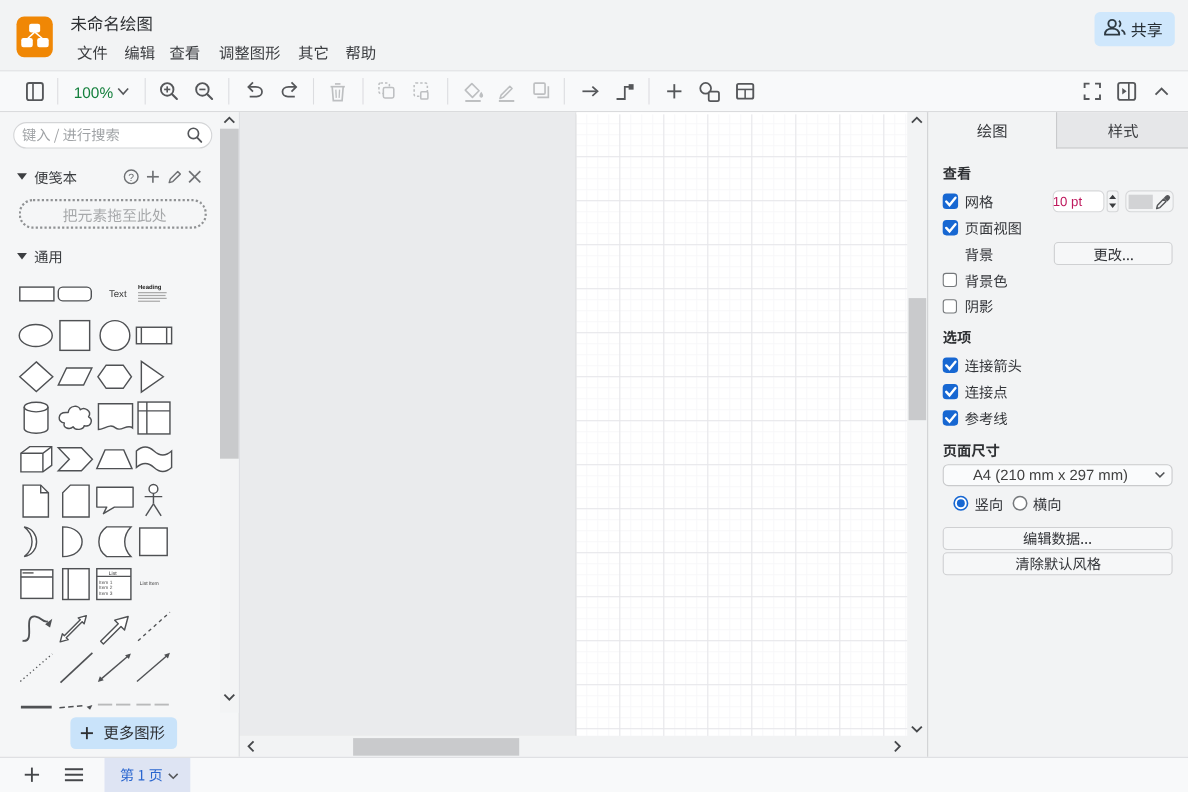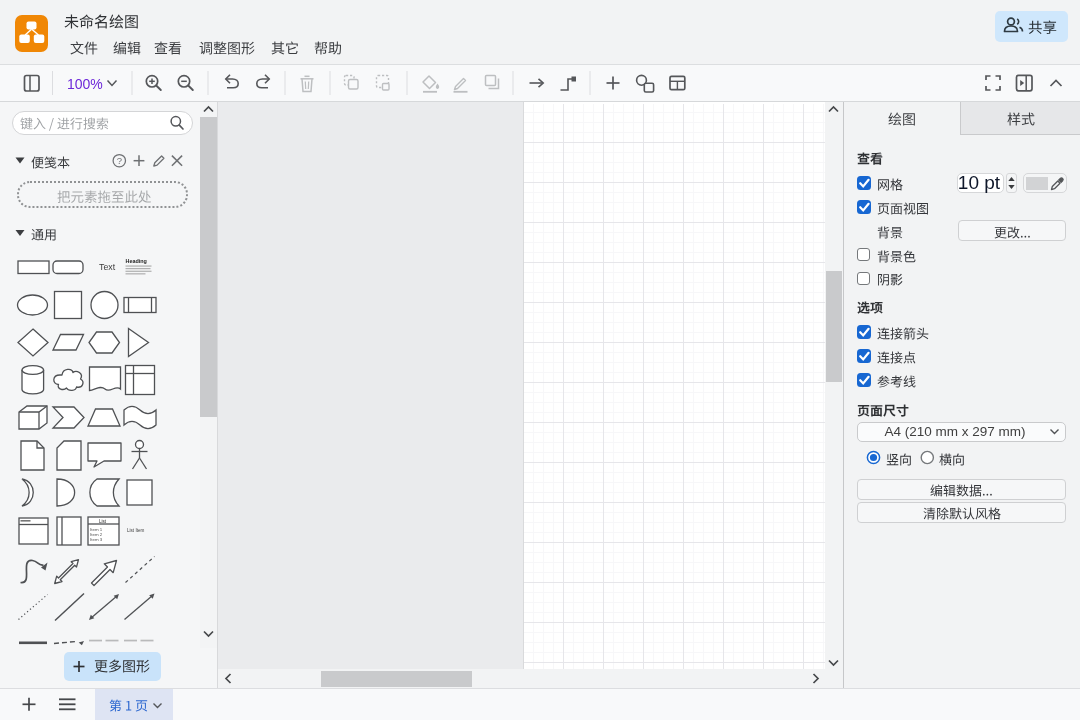--- a/index.html
+++ b/index.html
@@ -56,21 +56,21 @@
     </svg></div>
 <div class="abs" style="left:995px;top:11px;width:73px;height:31px;border-radius:5px;background:#cfe7fc"></div>
 <div style="position:absolute;left:1028px;top:20.3px"><svg width="29.0" height="14.5" viewBox="0 -880 2000 1000" style="overflow:visible">
       <g fill="#272f35" transform="scale(1 -1)">
         <path d="M587 150C682 80 804 -20 864 -80L935 -34C870 27 745 122 653 189ZM329 187C273 112 160 25 62 -28C79 -41 106 -65 121 -81C222 -23 335 70 407 157ZM89 628V556H280V318H48V245H956V318H720V556H920V628H720V831H643V628H357V831H280V628ZM357 318V556H643V318Z"></path>
         <path transform="translate(1000 0)" d="M265 567H737V477H265ZM190 623V421H816V623ZM783 361 763 360H148V299H663C600 275 526 253 460 238L459 179H54V113H459V-1C459 -15 454 -19 436 -20C418 -21 350 -22 281 -19C292 -38 303 -62 308 -82C398 -82 455 -82 490 -73C526 -63 538 -45 538 -3V113H948V179H538V204C649 232 765 273 850 321L800 364ZM432 833C444 809 457 780 467 753H64V688H935V753H551C540 783 524 819 507 847Z"></path>
       </g>
     </svg></div>
 
 <div class="abs" style="left:0;top:65px;width:1080px;height:37px;background:#f8f9fa;border-bottom:1px solid #d6d8da"></div>
-<div class="abs" style="left:67px;top:75.5px;font-size:14px;color:#6d28d9">100%</div>
+<div class="abs" style="left:67px;top:75.5px;font-size:14px;color:#15803d">100%</div>
 
 <div class="abs" style="left:0;top:102px;width:218px;height:586px;background:#f5f6f7;border-right:1px solid #d8d9db"></div>
 <div class="abs" style="left:11.5px;top:110.5px;width:181px;height:24.5px;border-radius:12.5px;background:#fff;border:1px solid #d4d5d7"></div>
 <div style="position:absolute;left:19.5px;top:116.3px"><svg width="88.9" height="13.0" viewBox="0 -880 6840 1000" style="overflow:visible">
       <g fill="#9fa2a5" transform="scale(1 -1)">
         <path d="M51 346V278H165V83C165 36 132 1 115 -12C128 -25 148 -52 156 -68C170 -49 194 -31 350 78C342 90 332 116 327 135L229 69V278H340V346H229V482H330V548H92C116 581 138 618 158 659H334V728H188C201 760 213 793 222 826L156 843C129 742 82 645 26 580C40 566 62 534 70 520L89 544V482H165V346ZM578 761V706H697V626H553V568H697V487H578V431H697V355H575V296H697V214H550V155H697V32H757V155H942V214H757V296H920V355H757V431H904V568H965V626H904V761H757V837H697V761ZM757 568H848V487H757ZM757 626V706H848V626ZM367 408C367 413 374 419 382 425H488C480 344 467 273 449 212C434 247 420 287 409 334L358 313C376 243 398 185 423 138C390 60 345 4 289 -32C302 -46 318 -69 327 -85C383 -46 428 6 463 76C552 -39 673 -66 811 -66H942C946 -48 955 -18 965 -1C932 -2 839 -2 815 -2C689 -2 572 23 490 139C522 229 543 342 552 485L515 490L504 489H441C483 566 525 665 559 764L517 792L497 782H353V712H473C444 626 406 546 392 522C376 491 353 464 336 460C346 447 361 421 367 408Z"></path>
         <path transform="translate(1000 0)" d="M295 755C361 709 412 653 456 591C391 306 266 103 41 -13C61 -27 96 -58 110 -73C313 45 441 229 517 491C627 289 698 58 927 -70C931 -46 951 -6 964 15C631 214 661 590 341 819Z"></path>
         <path transform="translate(2224 0)" d="M11 -179H78L377 794H311Z"></path>
         <path transform="translate(2840 0)" d="M81 778C136 728 203 655 234 609L292 657C259 701 190 770 135 819ZM720 819V658H555V819H481V658H339V586H481V469L479 407H333V335H471C456 259 423 185 348 128C364 117 392 89 402 74C491 142 530 239 545 335H720V80H795V335H944V407H795V586H924V658H795V819ZM555 586H720V407H553L555 468ZM262 478H50V408H188V121C143 104 91 60 38 2L88 -66C140 2 189 61 223 61C245 61 277 28 319 2C388 -42 472 -53 596 -53C691 -53 871 -47 942 -43C943 -21 955 15 964 35C867 24 716 16 598 16C485 16 401 23 335 64C302 85 281 104 262 115Z"></path>
         <path transform="translate(3840 0)" d="M435 780V708H927V780ZM267 841C216 768 119 679 35 622C48 608 69 579 79 562C169 626 272 724 339 811ZM391 504V432H728V17C728 1 721 -4 702 -5C684 -6 616 -6 545 -3C556 -25 567 -56 570 -77C668 -77 725 -77 759 -66C792 -53 804 -30 804 16V432H955V504ZM307 626C238 512 128 396 25 322C40 307 67 274 78 259C115 289 154 325 192 364V-83H266V446C308 496 346 548 378 600Z"></path>
@@ -226,21 +226,21 @@
       </g>
     </svg></div>
 <div style="position:absolute;left:857px;top:176px;width:14px;height:14px;border-radius:3.5px;background:#1767d2"></div>
 <div style="position:absolute;left:877px;top:176.5px"><svg width="26.0" height="13.0" viewBox="0 -880 2000 1000" style="overflow:visible">
       <g fill="#34363a" transform="scale(1 -1)">
         <path d="M194 536C239 481 288 416 333 352C295 245 242 155 172 88C188 79 218 57 230 46C291 110 340 191 379 285C411 238 438 194 457 157L506 206C482 249 447 303 407 360C435 443 456 534 472 632L403 640C392 565 377 494 358 428C319 480 279 532 240 578ZM483 535C529 480 577 415 620 350C580 240 526 148 452 80C469 71 498 49 511 38C575 103 625 184 664 280C699 224 728 171 747 127L799 171C776 224 738 290 693 358C720 440 740 531 755 630L687 638C676 564 662 494 644 428C608 479 570 529 532 574ZM88 780V-78H164V708H840V20C840 2 833 -3 814 -4C795 -5 729 -6 663 -3C674 -23 687 -57 692 -77C782 -78 837 -76 869 -64C902 -52 915 -28 915 20V780Z"></path>
         <path transform="translate(1000 0)" d="M575 667H794C764 604 723 546 675 496C627 545 590 597 563 648ZM202 840V626H52V555H193C162 417 95 260 28 175C41 158 60 129 67 109C117 175 165 284 202 397V-79H273V425C304 381 339 327 355 299L400 356C382 382 300 481 273 511V555H387L363 535C380 523 409 497 422 484C456 514 490 550 521 590C548 543 583 495 626 450C541 377 441 323 341 291C356 276 375 248 384 230C410 240 436 250 462 262V-81H532V-37H811V-77H884V270L930 252C941 271 962 300 977 315C878 345 794 392 726 449C796 522 853 610 889 713L842 735L828 732H612C628 761 642 791 654 822L582 841C543 739 478 641 403 570V626H273V840ZM532 29V222H811V29ZM511 287C570 318 625 356 676 401C725 358 782 319 847 287Z"></path>
       </g>
     </svg></div>
 <div class="abs" style="left:957px;top:172.5px;width:47px;height:20.5px;background:#fff;border:1px solid #d6d7d9;border-radius:5px"></div>
-<div class="abs" style="left:957px;top:172.5px;width:44px;height:20.5px;font-size:19px;color:#0f172a;text-align:center;line-height:20.5px">10 pt</div>
+<div class="abs" style="left:957px;top:172.5px;width:44px;height:20.5px;font-size:12px;color:#be185d;text-align:left;line-height:20.5px">10 pt</div>
 <div class="abs" style="left:1006px;top:172.5px;width:11px;height:20.5px;background:#f4f5f6;border:1px solid #d6d7d9;border-radius:3px"></div>
 <div class="abs" style="left:1022.5px;top:172.5px;width:44.5px;height:20.5px;background:#f4f5f6;border:1px solid #d6d7d9;border-radius:5px"></div>
 <div class="abs" style="left:1026px;top:177px;width:22px;height:13px;background:#d2d3d5"></div>
 <div style="position:absolute;left:857px;top:200px;width:14px;height:14px;border-radius:3.5px;background:#1767d2"></div>
 <div style="position:absolute;left:877px;top:200.5px"><svg width="52.0" height="13.0" viewBox="0 -880 4000 1000" style="overflow:visible">
       <g fill="#34363a" transform="scale(1 -1)">
         <path d="M464 462V281C464 174 421 55 50 -19C66 -35 87 -64 96 -80C485 4 541 143 541 280V462ZM545 110C661 56 812 -27 885 -83L932 -23C854 32 703 111 589 161ZM171 595V128H248V525H760V130H839V595H478C497 630 517 673 535 715H935V785H74V715H449C437 676 419 631 403 595Z"></path>
         <path transform="translate(1000 0)" d="M389 334H601V221H389ZM389 395V506H601V395ZM389 160H601V43H389ZM58 774V702H444C437 661 426 614 416 576H104V-80H176V-27H820V-80H896V576H493L532 702H945V774ZM176 43V506H320V43ZM820 43H670V506H820Z"></path>
         <path transform="translate(2000 0)" d="M450 791V259H523V725H832V259H907V791ZM154 804C190 765 229 710 247 673L308 713C290 748 250 800 211 838ZM637 649V454C637 297 607 106 354 -25C369 -37 393 -65 402 -81C552 -2 631 105 671 214V20C671 -47 698 -65 766 -65H857C944 -65 955 -24 965 133C946 138 921 148 902 163C898 19 893 -8 858 -8H777C749 -8 741 0 741 28V276H690C705 337 709 397 709 452V649ZM63 668V599H305C247 472 142 347 39 277C50 263 68 225 74 204C113 233 152 269 190 310V-79H261V352C296 307 339 250 359 219L407 279C388 301 318 381 280 422C328 490 369 566 397 644L357 671L343 668Z"></path>
         <path transform="translate(3000 0)" d="M375 279C455 262 557 227 613 199L644 250C588 276 487 309 407 325ZM275 152C413 135 586 95 682 61L715 117C618 149 445 188 310 203ZM84 796V-80H156V-38H842V-80H917V796ZM156 29V728H842V29ZM414 708C364 626 278 548 192 497C208 487 234 464 245 452C275 472 306 496 337 523C367 491 404 461 444 434C359 394 263 364 174 346C187 332 203 303 210 285C308 308 413 345 508 396C591 351 686 317 781 296C790 314 809 340 823 353C735 369 647 396 569 432C644 481 707 538 749 606L706 631L695 628H436C451 647 465 666 477 686ZM378 563 385 570H644C608 531 560 496 506 465C455 494 411 527 378 563Z"></path>

